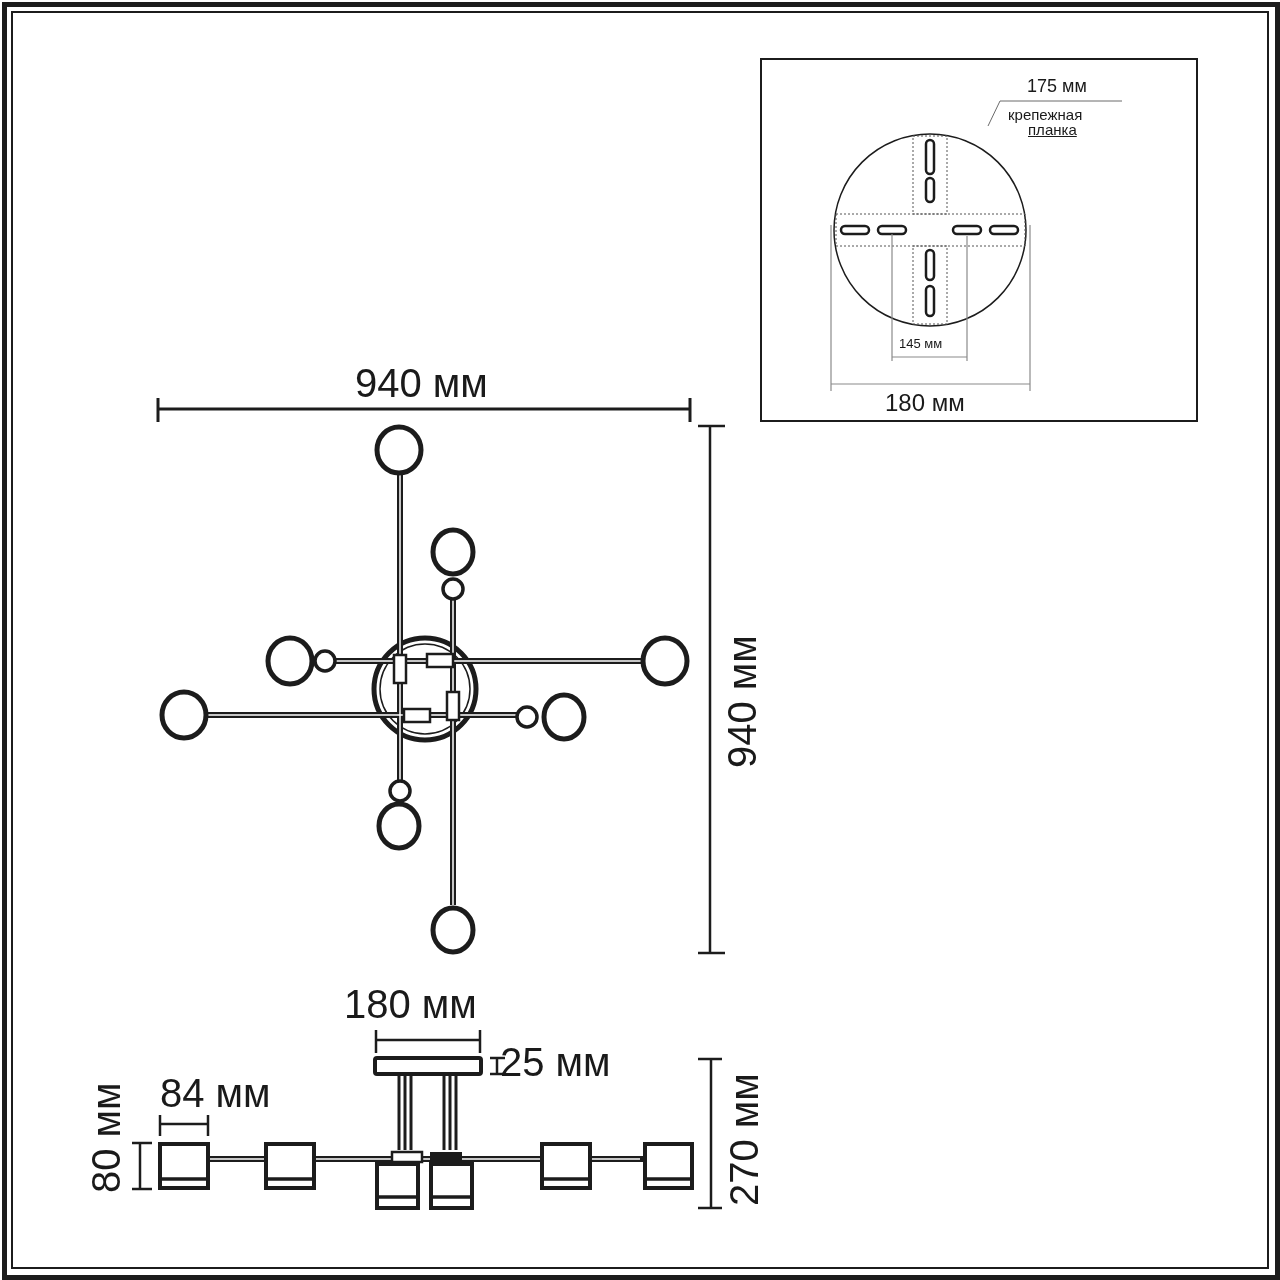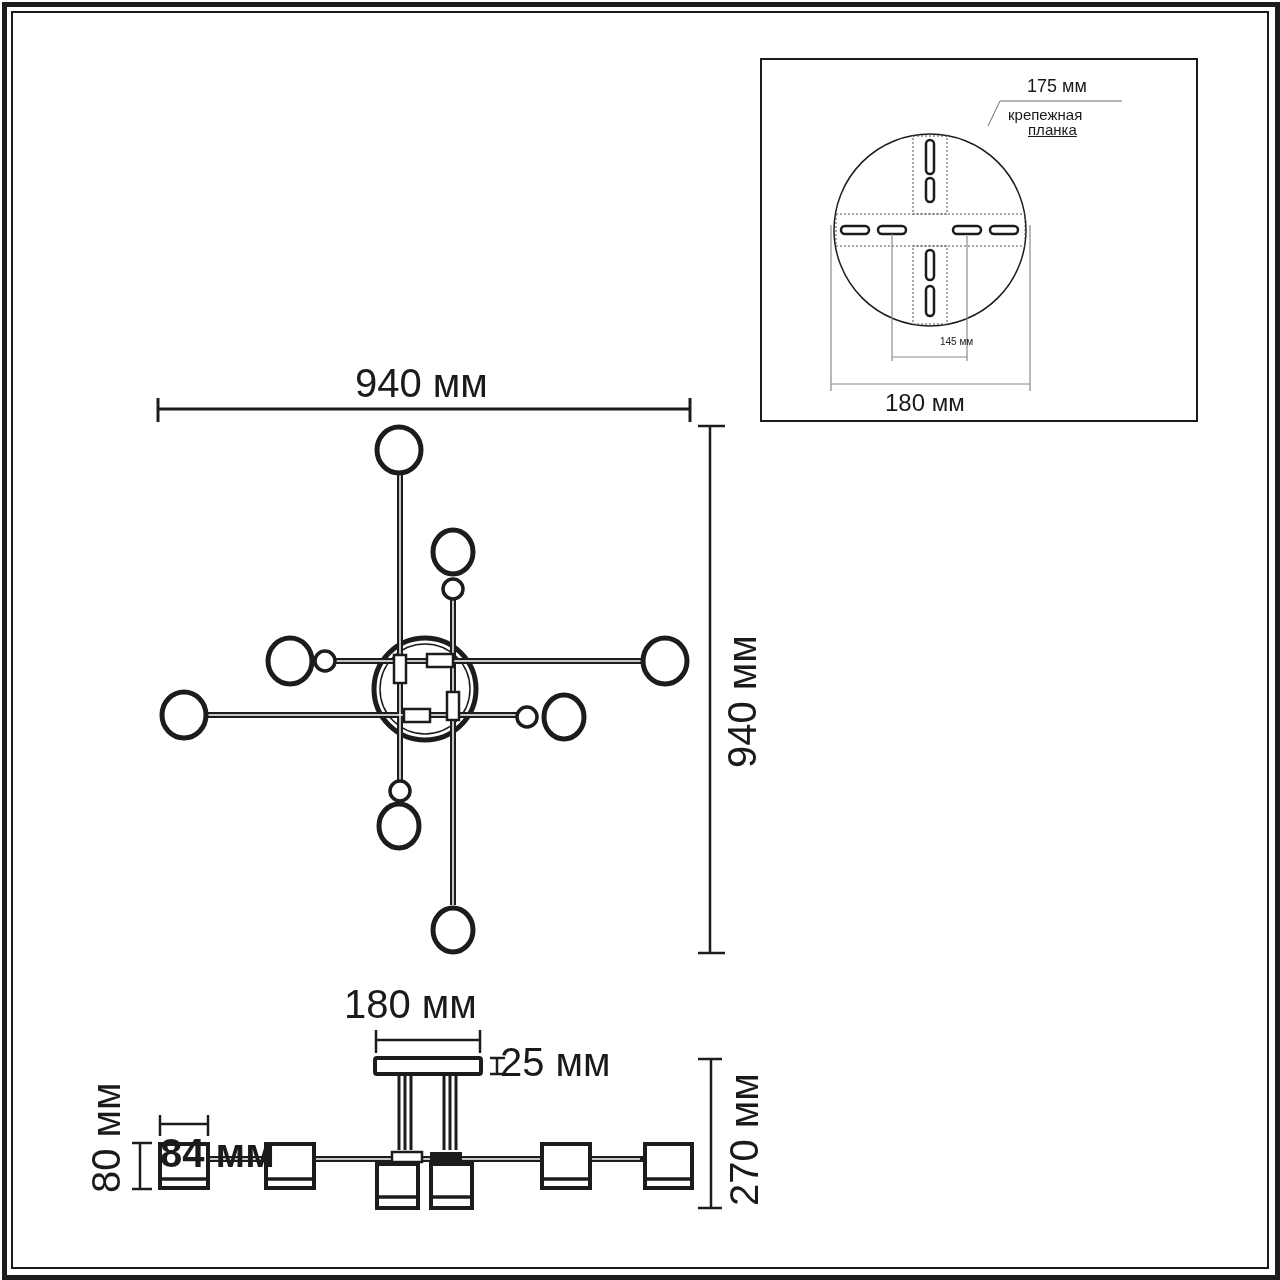--- a/index.html
+++ b/index.html
@@ -184,23 +184,23 @@
       <line x1="711" y1="1059" x2="711" y2="1208"></line>
       <line x1="698" y1="1059" x2="722" y2="1059"></line>
       <line x1="698" y1="1208" x2="722" y2="1208"></line>
     </g>
   </g>
 </svg>
 
 <div class="lbl sm" style="left:1027px; top:77px;text-align:center;">175 мм</div>
 <div class="lbl xs" style="left:1008px; top:107px;text-align:right;">крепежная</div>
 <div class="lbl xs" style="left:1028px; top:122px;text-decoration:underline;">планка</div>
-<div class="lbl" style="left:940px; top:337px; font-size:10px;">145 мм</div>
+<div class="lbl" style="left:899px; top:337px; font-size:13px;">145 мм</div>
 <div class="lbl mid" style="left:885px; top:391px;">180 мм</div>
 
 <div class="lbl big" style="left:355px; top:363px;">940 мм</div>
 <div class="lbl big vert" style="left:722px; top:768px;">940 мм</div>
 
 <div class="lbl big" style="left:344px; top:984px;">180 мм</div>
 <div class="lbl big" style="left:500px; top:1042px;">25 мм</div>
-<div class="lbl big" style="left:160px; top:1133px;font-weight:bold;">84 мм</div>
+<div class="lbl big" style="left:160px; top:1073px;">84 мм</div>
 <div class="lbl big vert" style="left:86px; top:1193px;">80 мм</div>
 <div class="lbl big vert" style="left:724px; top:1206px;">270 мм</div>
 
 </body></html>

